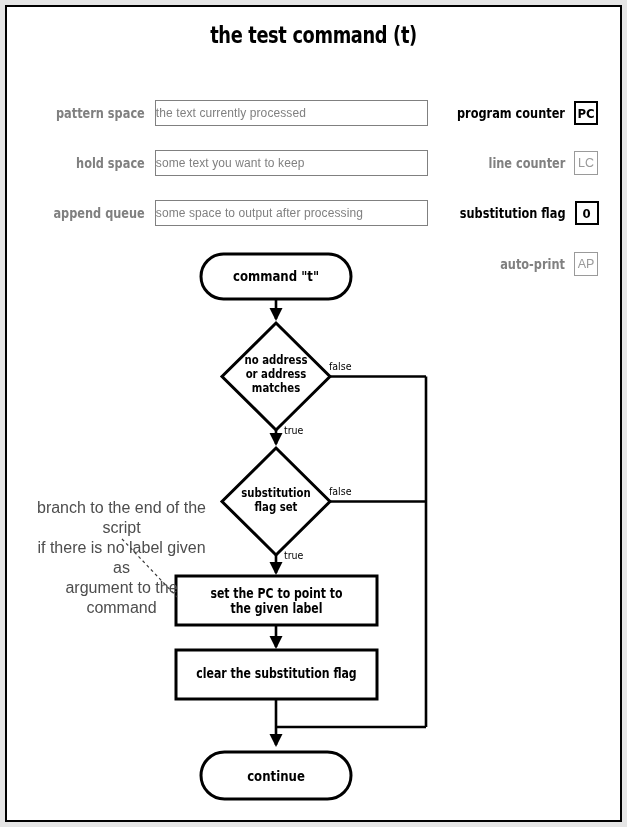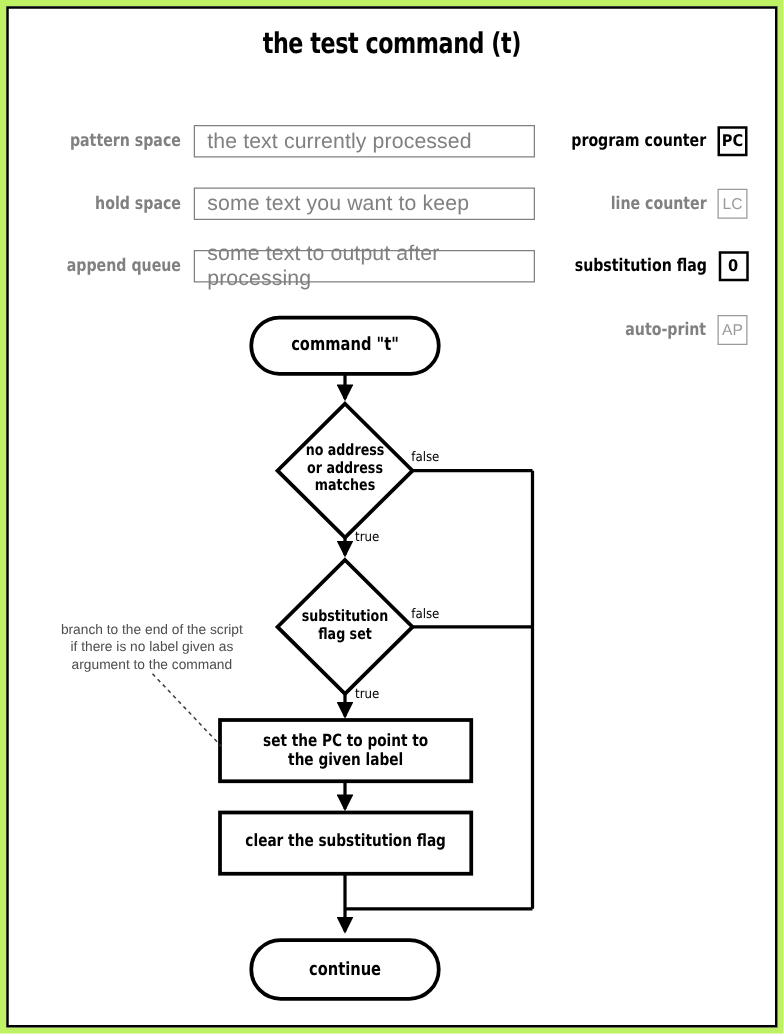--- a/index.html
+++ b/index.html
@@ -5,21 +5,21 @@
   * { box-sizing: border-box; margin: 0; padding: 0; }
   html, body {
     width: 627px; height: 827px;
     background: #ffffff;
     font-family: "Liberation Sans", sans-serif;
     overflow: hidden;
   }
   #page {
     position: relative;
     width: 627px; height: 827px;
-    background: #bef264;
+    background: #e5e5e5;
   }
   #frame {
     position: absolute;
     left: 5px; top: 5px;
     width: 617px; height: 817px;
     border: 2px solid #000000;
     background: #ffffff;
   }
 
   
@@ -46,23 +46,22 @@
     text-align: right;
     white-space: nowrap;
     transform: scaleX(0.9);
     transform-origin: right center;
   }
   .reg-box {
     border: 1.5px solid #808080;
     background: #ffffff;
     display: flex;
     align-items: center;
-    font-size: 17px;
+    font-size: 12px;
     color: #808080;
-    padding-left: 10px;
     letter-spacing: 0.1px;
   }
 
   #row-pattern { left: 28px; top: 100px; width: 400px; }
   #row-hold    { left: 28px; top: 150px; width: 400px; }
   #row-append  { left: 28px; top: 200px; width: 400px; }
   .reg-row .reg-label { width: 118px; margin-right: 10px; }
   .reg-row .reg-box   { width: 276px; height: 26px; }
 
   
@@ -126,21 +125,21 @@
     font-size: 10.5px;
     color: #000000;
     white-space: nowrap;
   }
   #annotation {
     position: absolute;
     left: 34px; top: 498px;
     width: 175px;
     text-align: center;
     font-family: "Liberation Sans", sans-serif;
-    font-size: 11px;
+    font-size: 16px;
     line-height: 1.25;
     color: #4d4d4d;
   }
 </style>
 </head>
 <body>
 
 <div id="page">
   <div id="frame"></div>
 
@@ -149,21 +148,21 @@
   <div class="reg-row" id="row-pattern">
     <div class="reg-label">pattern space</div>
     <div class="reg-box">the text currently processed</div>
   </div>
   <div class="reg-row" id="row-hold">
     <div class="reg-label">hold space</div>
     <div class="reg-box">some text you want to keep</div>
   </div>
   <div class="reg-row" id="row-append">
     <div class="reg-label">append queue</div>
-    <div class="reg-box">some text to output after processing</div>
+    <div class="reg-box">some space to output after processing</div>
   </div>
 
   <div class="flag-row" id="flag-pc">
     <div class="flag-label active">program counter</div>
     <div class="flag-box active">PC</div>
   </div>
   <div class="flag-row" id="flag-lc">
     <div class="flag-label">line counter</div>
     <div class="flag-box">LC</div>
   </div>

